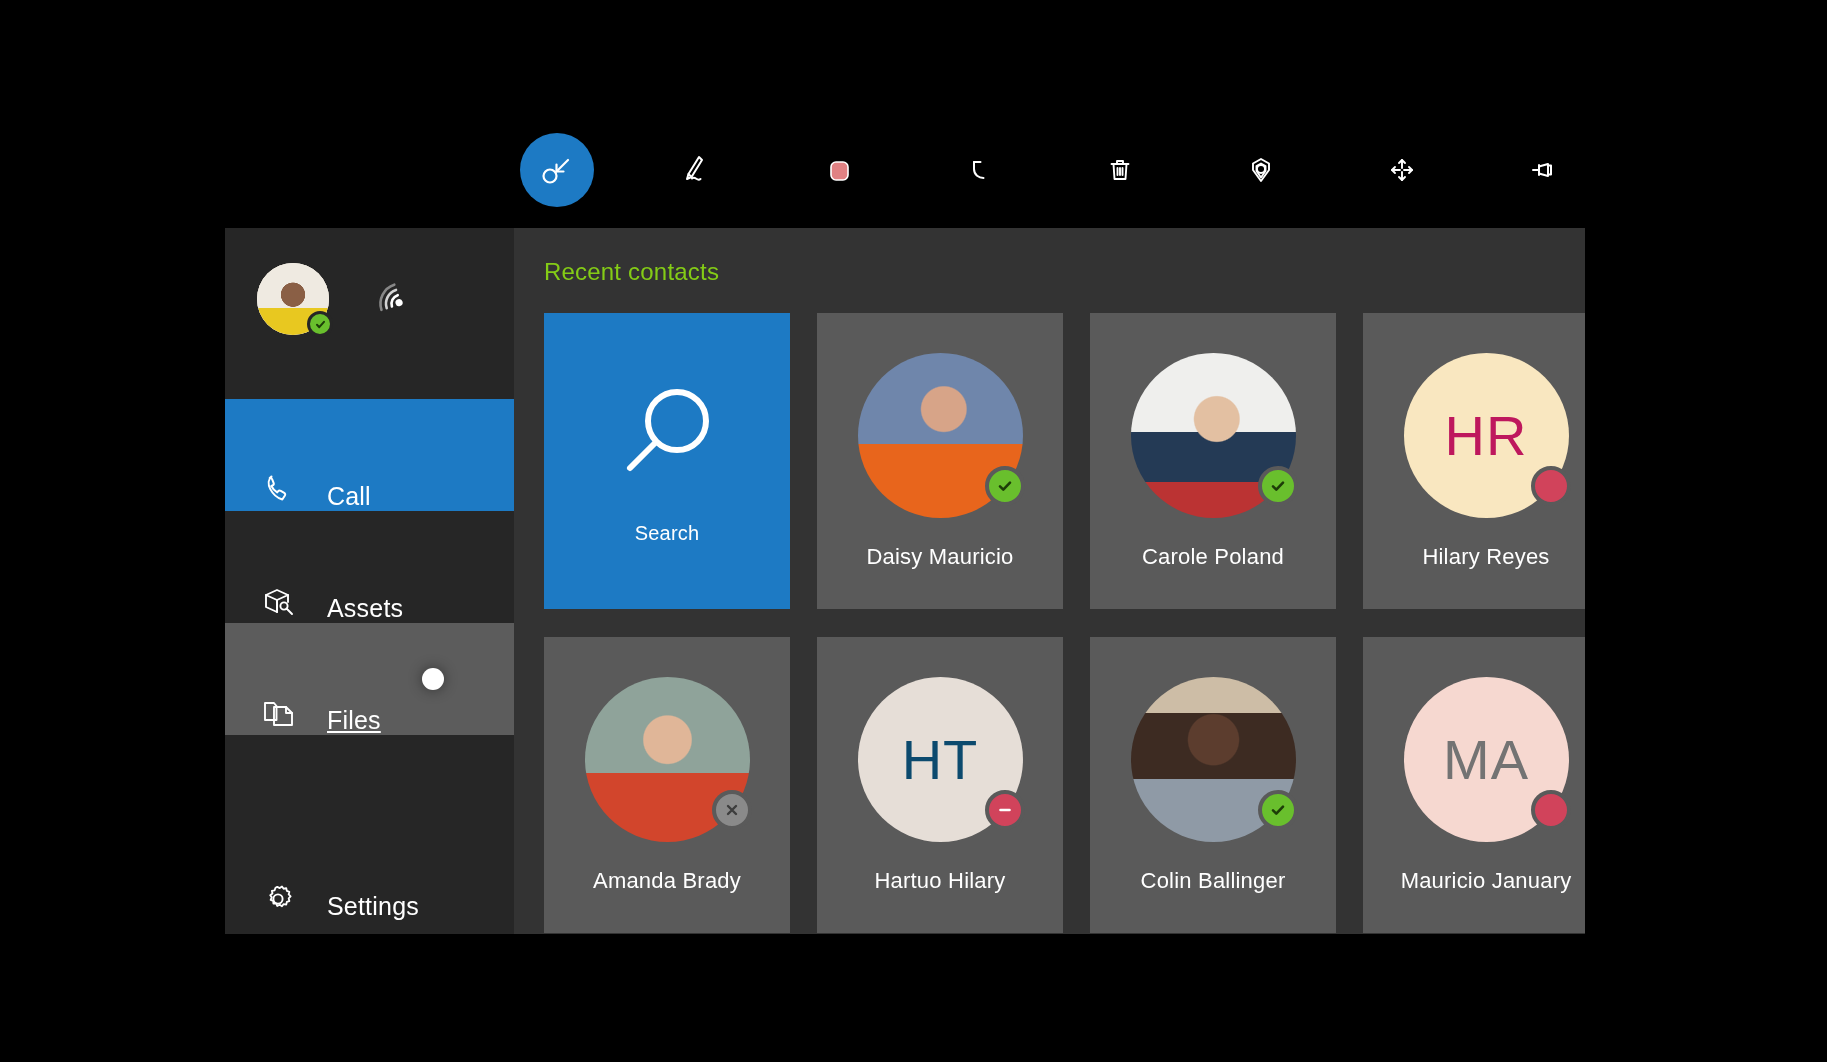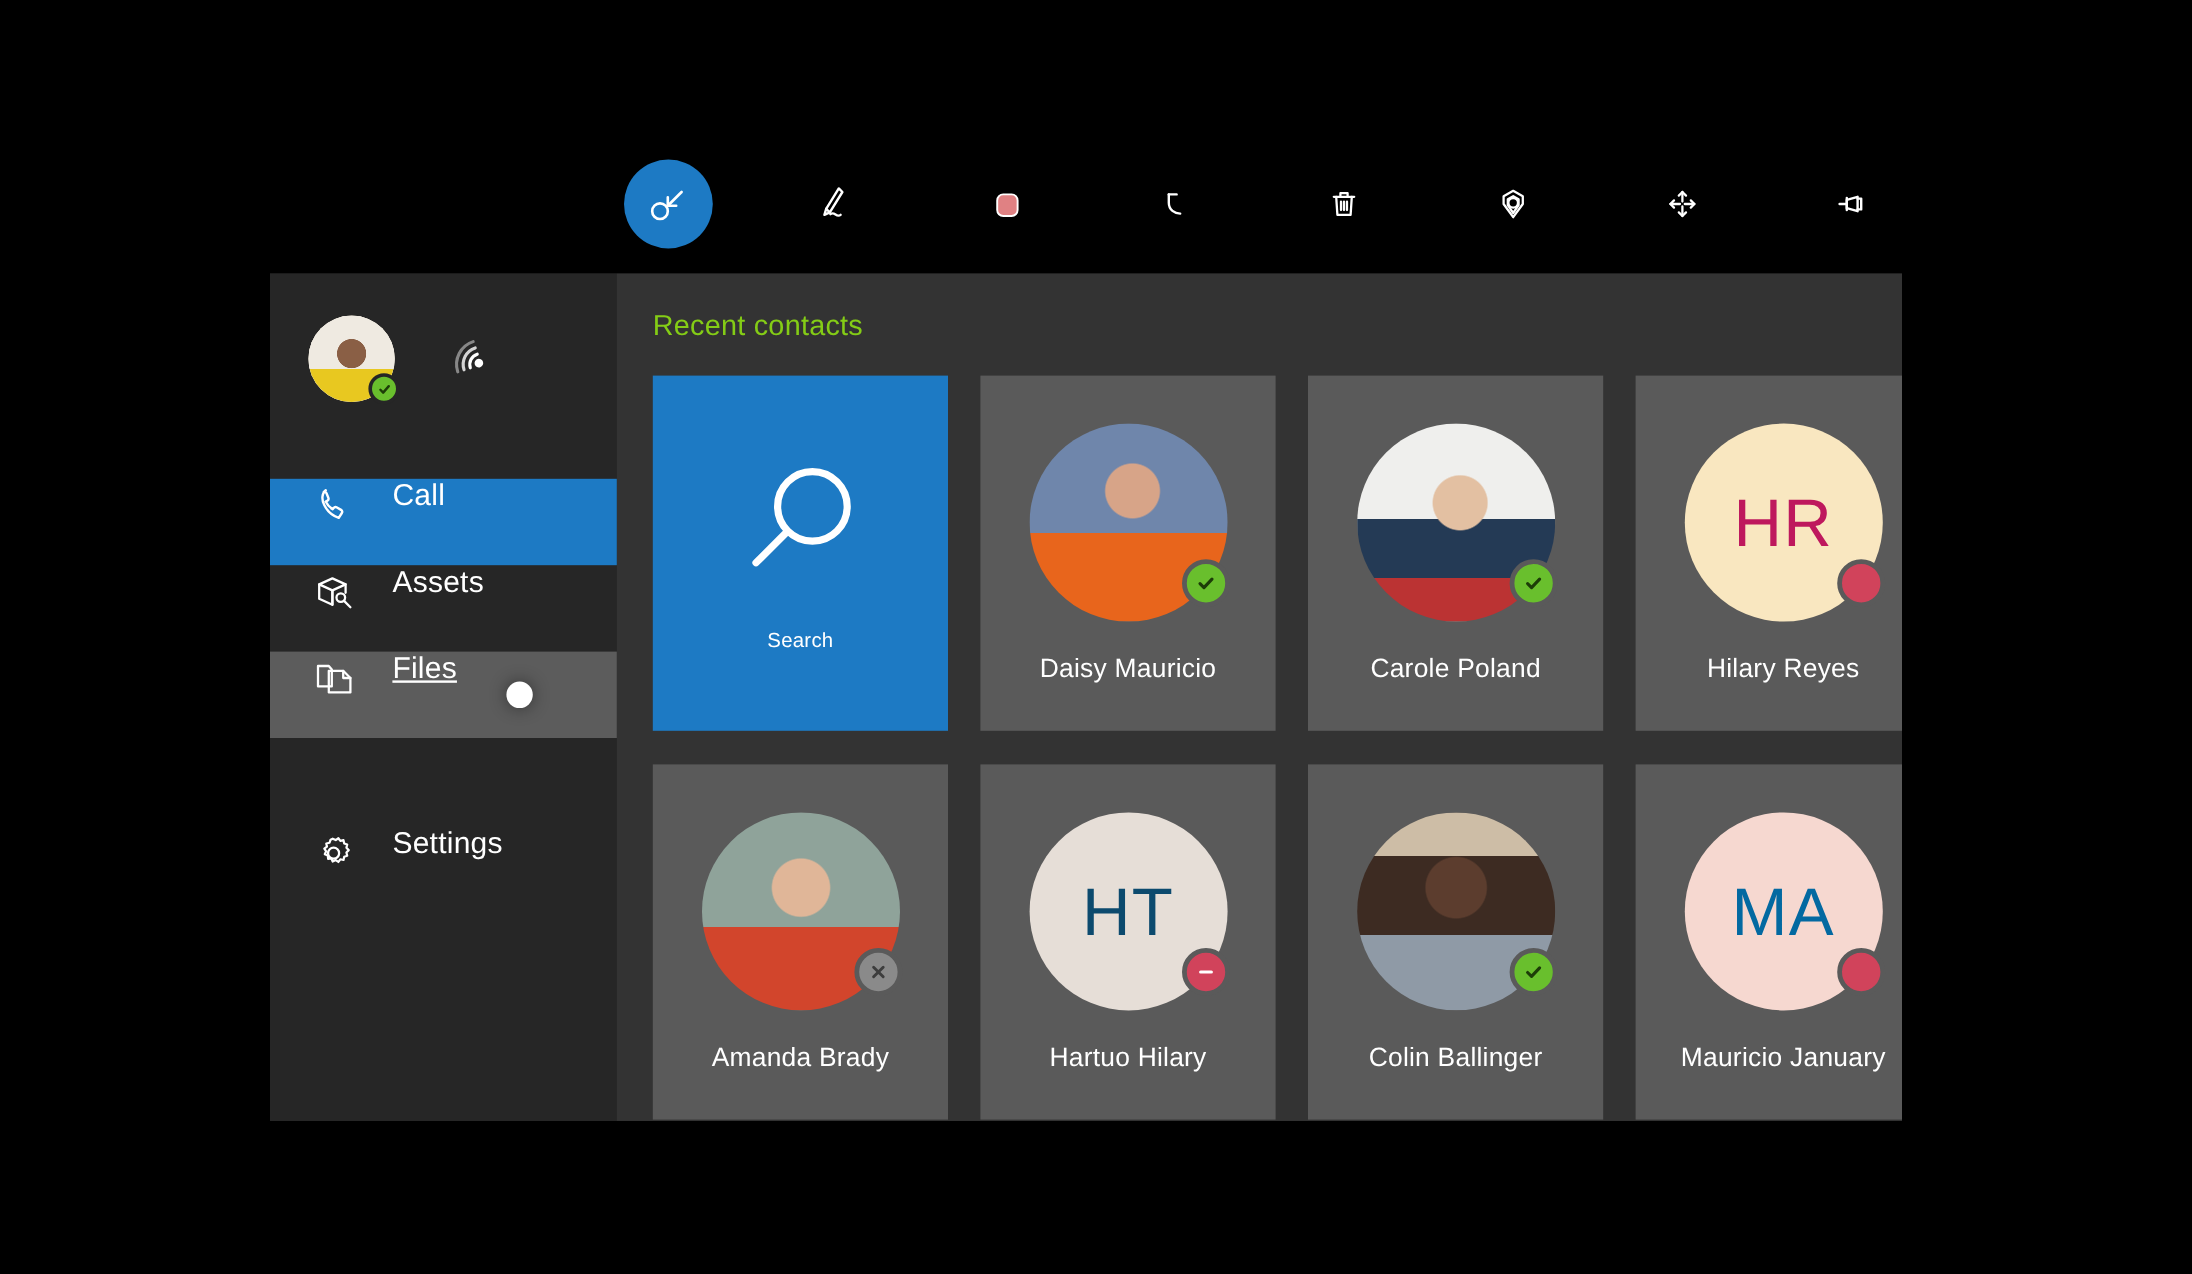--- a/index.html
+++ b/index.html
@@ -60,22 +60,22 @@
     width:26px; height:26px; border-radius:50%;
     display:flex; align-items:center; justify-content:center;
     border:3px solid #262626;
   }
   .badge.available{ background:#69bf2d; }
   .badge svg{ display:block; }
 
   .sb-nav{ display:flex; flex-direction:column; }
   .sb-spacer-top{ height:29px; }
   .nav-item{
-    height:72px;
-    display:flex; align-items:flex-start;
+    height:112px;
+    display:flex; align-items:flex-end;
     padding-left:32px; gap:26px;
     cursor:pointer;
     color:#ffffff;
     position:relative;
   }
   .nav-item.selected{ background:#1d7ac4; }
   .nav-item.hovered{ background:#5c5c5c;text-decoration:underline; }
   .nav-icon{ width:44px; height:44px; display:flex; align-items:center; justify-content:center; flex:0 0 44px; }
   .nav-label{ font-size:25px; font-weight:400; letter-spacing:.2px; }
   .gaze-dot{
@@ -114,21 +114,21 @@
     position:relative;
     overflow:hidden;
   }
   .tile.search-tile{ background:#1d7ac4; justify-content:center; }
   .search-glass{ margin-bottom:30px; }
   .tile-label{
     color:#ffffff; font-size:22px; font-weight:400;
     text-align:center; letter-spacing:.2px;
     line-height:1;
   }
-  .search-tile .tile-label{ font-size:17px; }
+  .search-tile .tile-label{ font-size:20px; }
 
   .contact-photo-wrap{
     position:relative;
     width:165px; height:165px;
     margin-top:40px;
     margin-bottom:28px;
   }
   .contact-photo{
     width:165px; height:165px; border-radius:50%;
     overflow:hidden; position:relative;
@@ -418,21 +418,21 @@
                 <svg width="18" height="18" viewBox="0 0 18 18" fill="none" stroke="#1d3d08" stroke-width="2.6" stroke-linecap="round" stroke-linejoin="round">
                   <path d="M4 9.4 L7.3 12.7 L14 5.6"></path>
                 </svg>
               </div>
             </div>
             <div class="tile-label">Colin Ballinger</div>
           </div>
           <div class="tile">
             <div class="contact-photo-wrap">
               <div class="contact-photo" style="background: rgb(246, 216, 208);">
-                <span class="initials" style="color: #0369a1;">MA</span>
+                <span class="initials" style="color: #737373;">MA</span>
               </div>
               <div class="tile-badge busy"></div>
             </div>
             <div class="tile-label">Mauricio January</div>
           </div>
       </div>
     </div>
   </div>
 </div>
 

